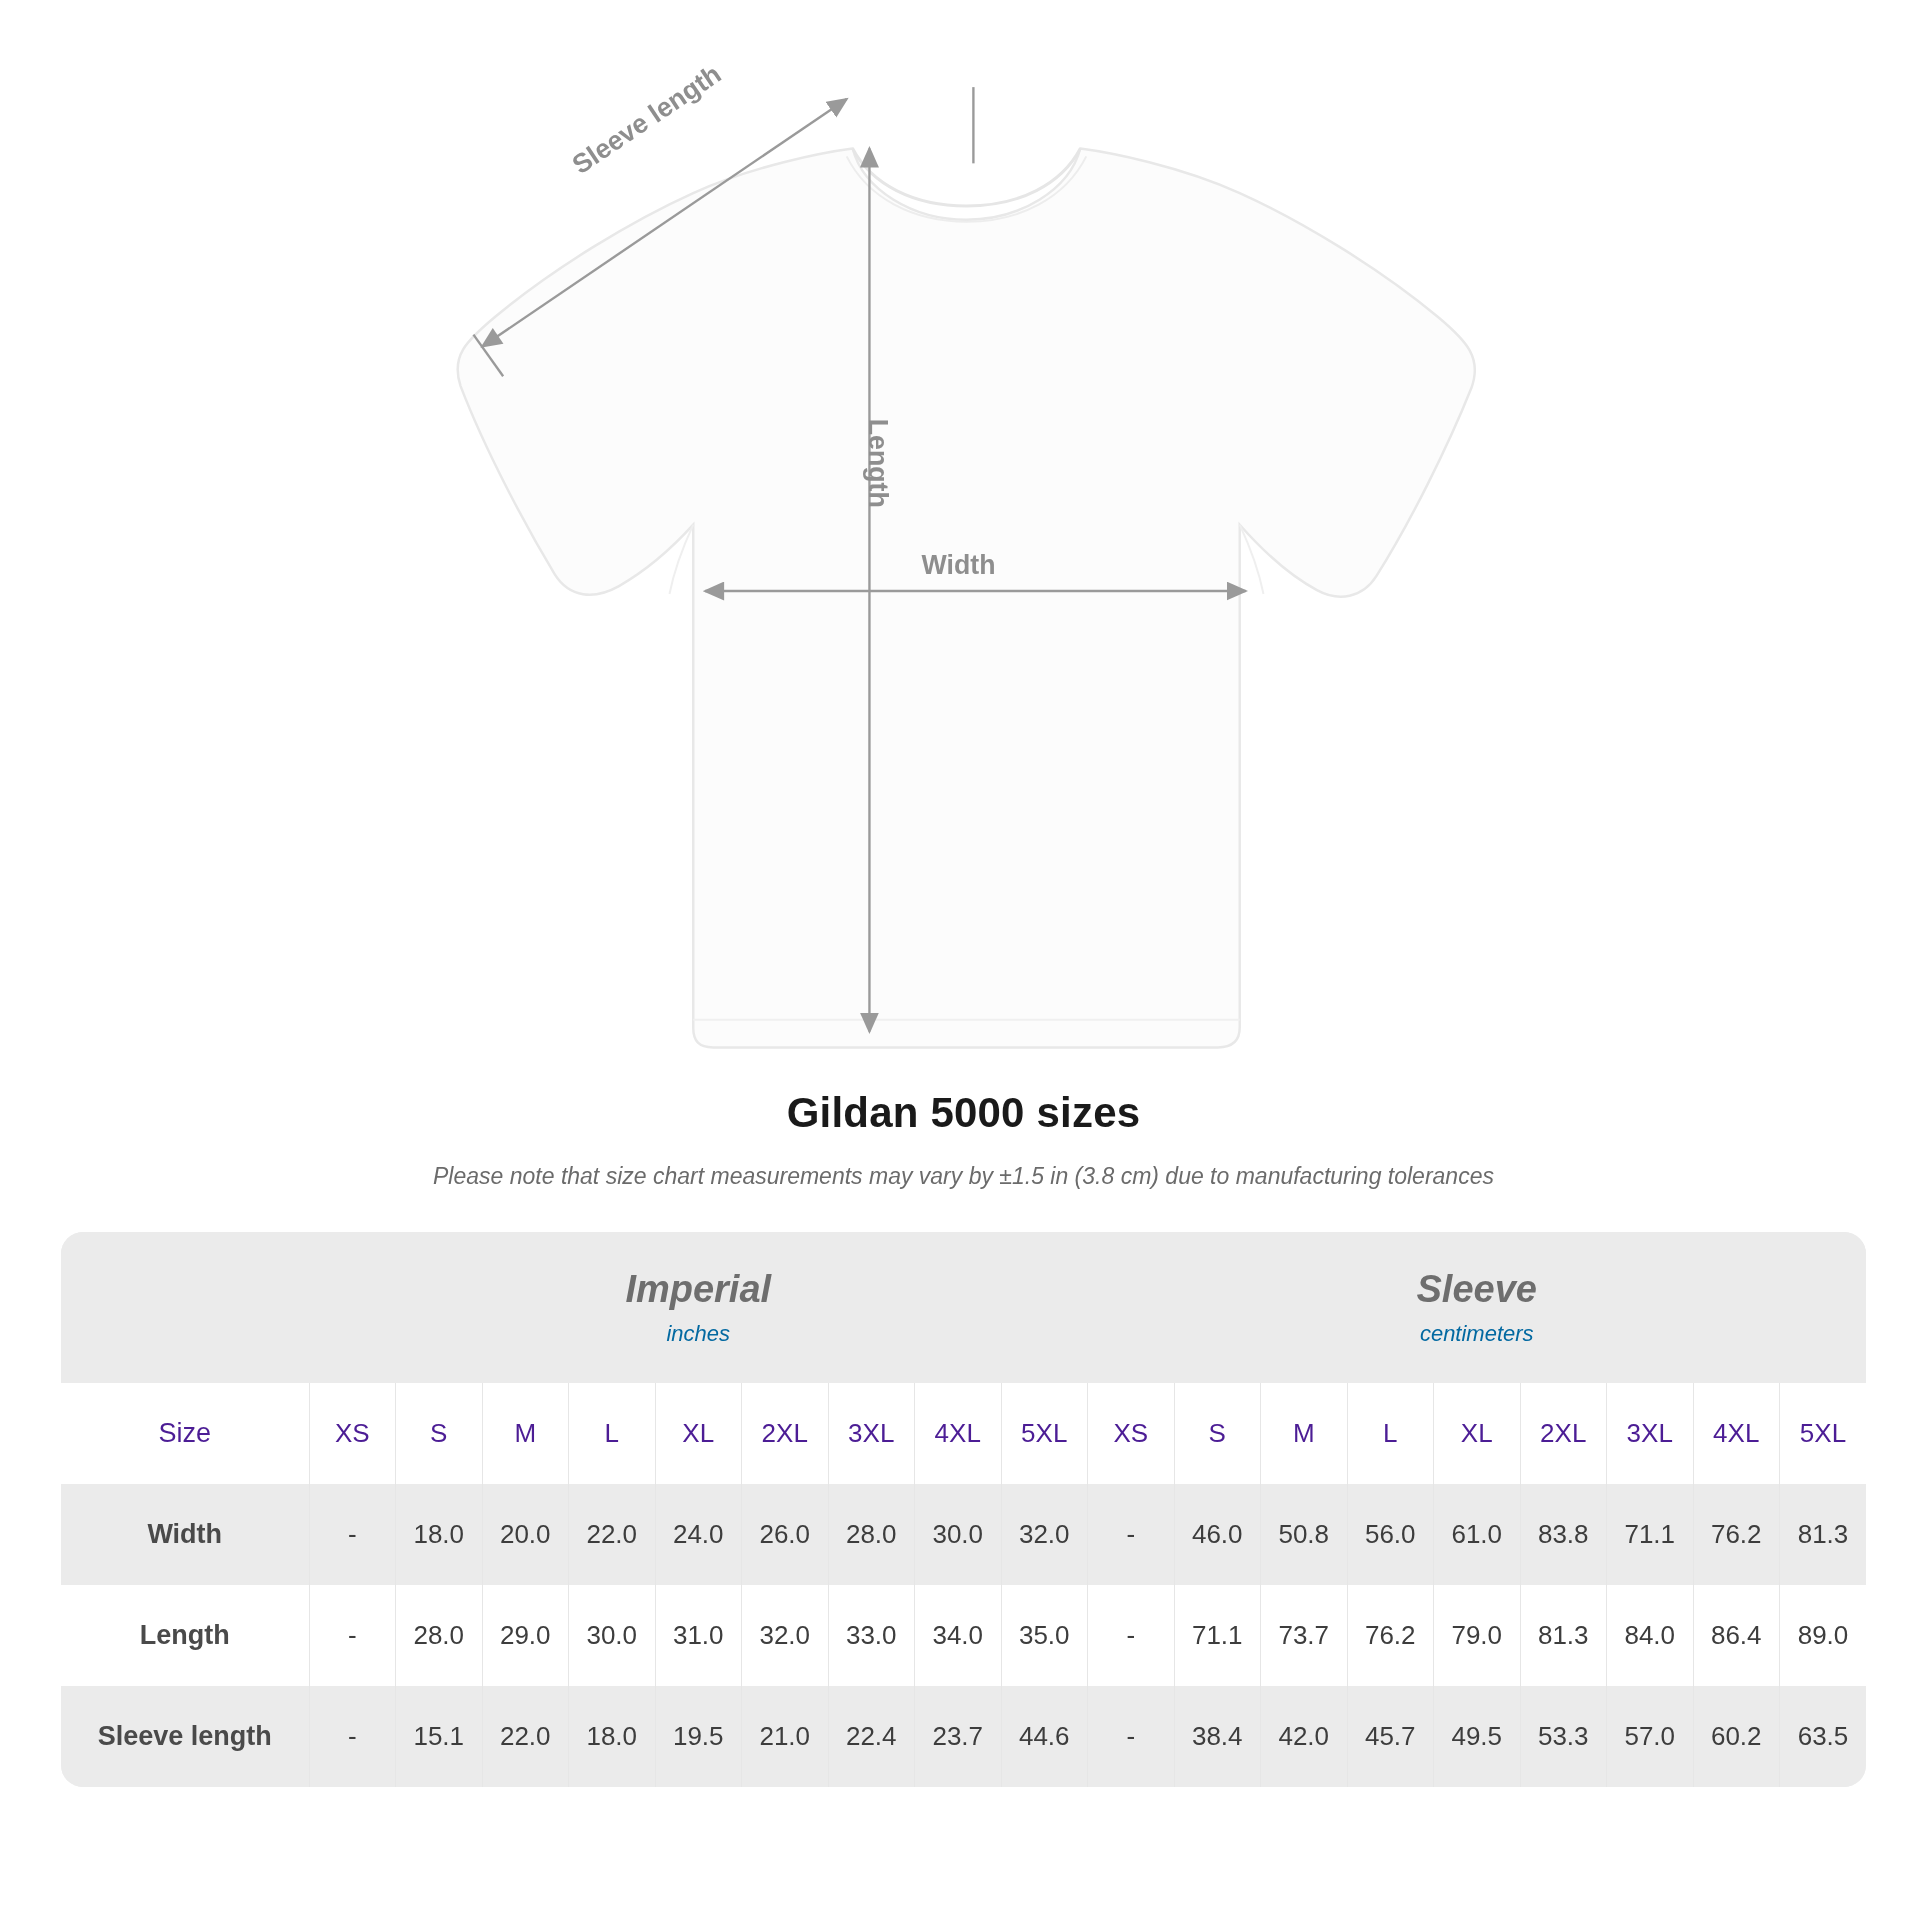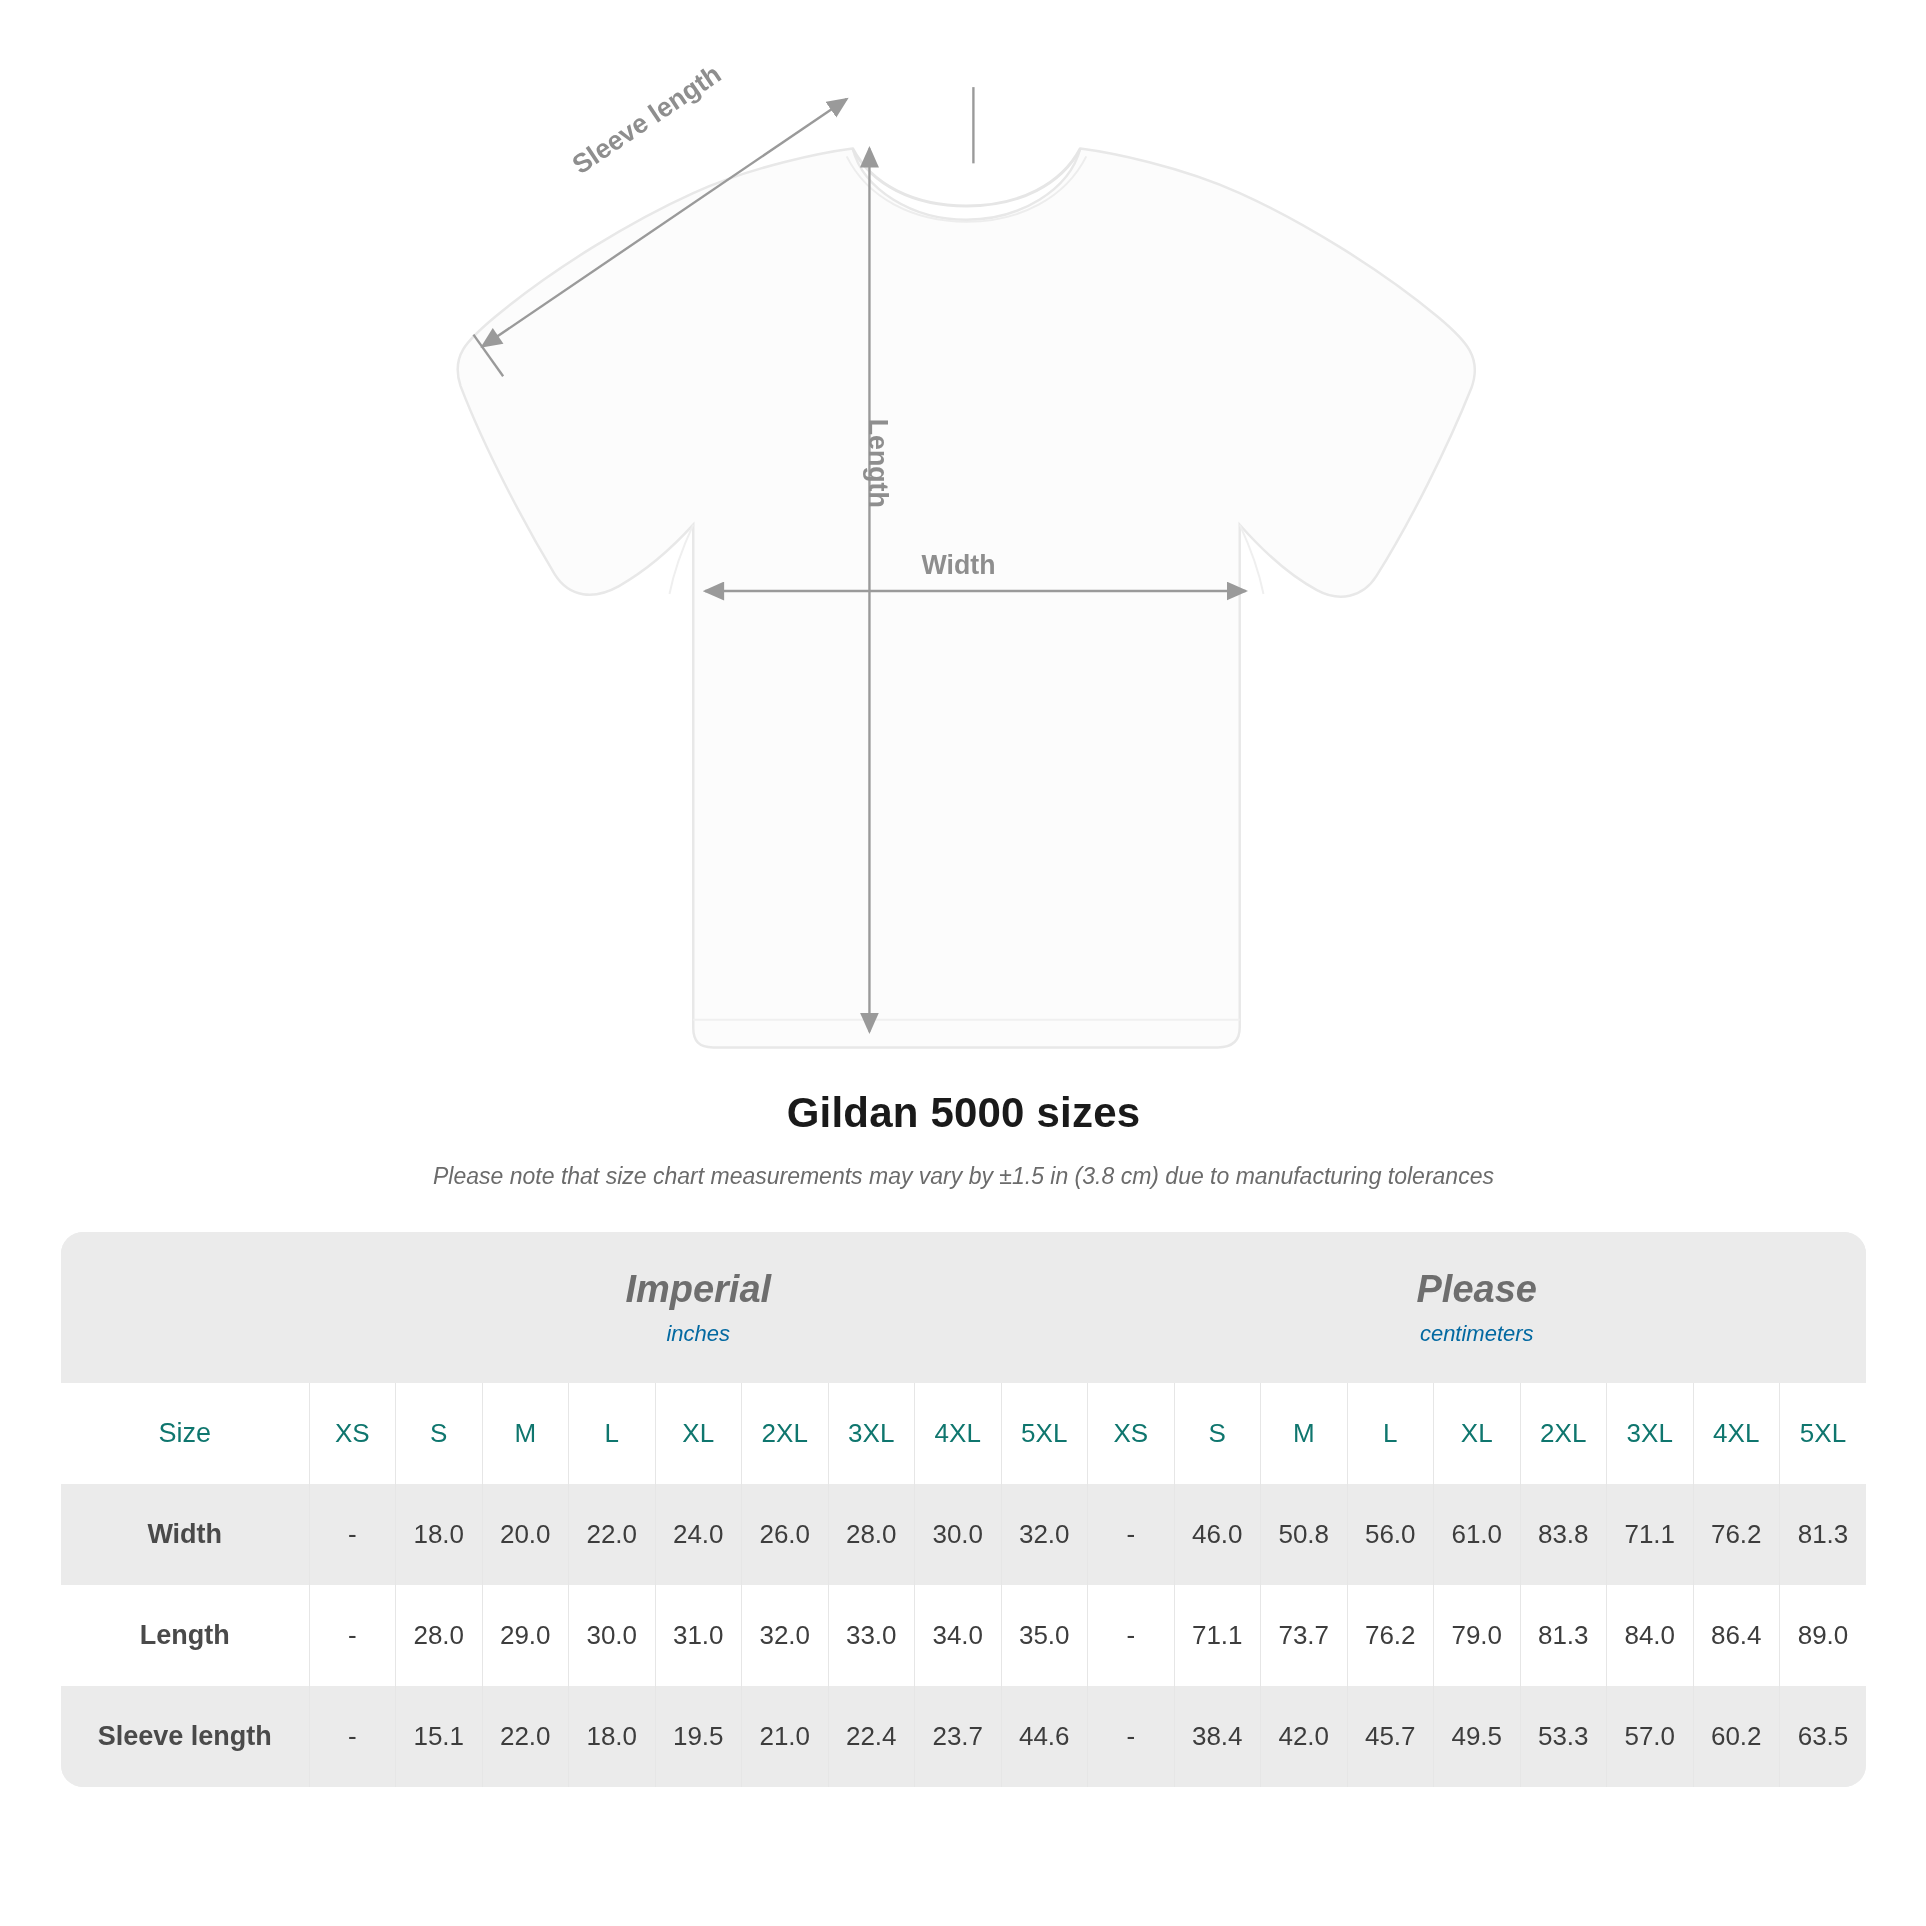--- a/index.html
+++ b/index.html
@@ -81,21 +81,21 @@
     color: #0369a1;
     margin-top: 10px;
   }
 
   
   .head-row td {
     height: 99px;
     background: #ffffff;
     font-size: 26px;
     font-weight: bold;
-    color: #0f766e;
+    color: #4c1d95;
     border-right: 1px solid #e6e6e6;
   }
   .head-row td:last-child { border-right: none; }
   .head-row td.label-cell {
     font-size: 27px;
   }
 
   
   .data-row td {
     height: 99px;
@@ -191,21 +191,21 @@
         <col span="18">
       </colgroup>
       <tbody>
         <tr class="unit-row">
           <td></td>
           <td colspan="9">
             <div class="unit-name">Imperial</div>
             <div class="unit-sub">inches</div>
           </td>
           <td colspan="9">
-            <div class="unit-name">Please</div>
+            <div class="unit-name">Sleeve</div>
             <div class="unit-sub">centimeters</div>
           </td>
         </tr>
 
         <tr class="head-row">
           <td class="label-cell">Size</td>
           <td>XS</td>
           <td>S</td>
           <td>M</td>
           <td>L</td>

